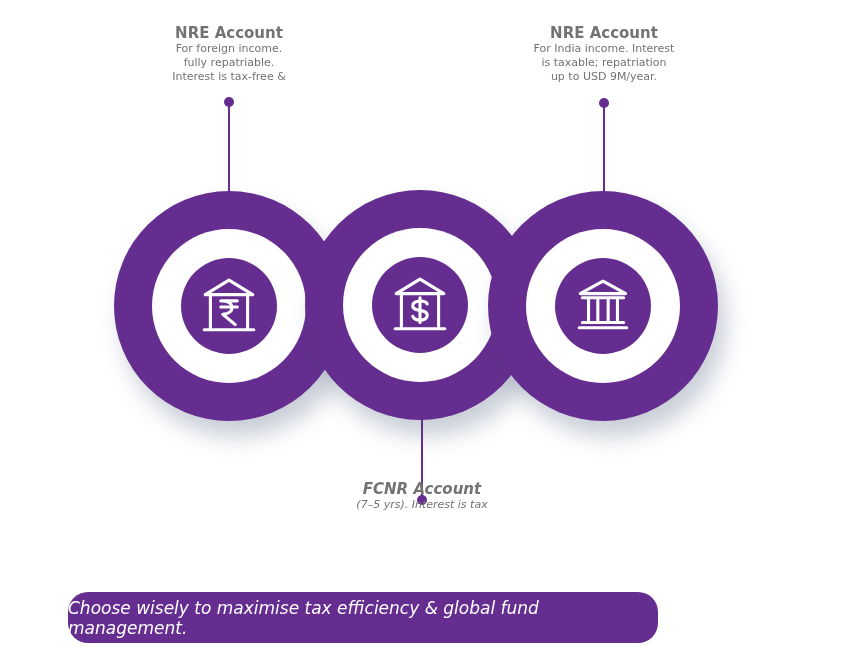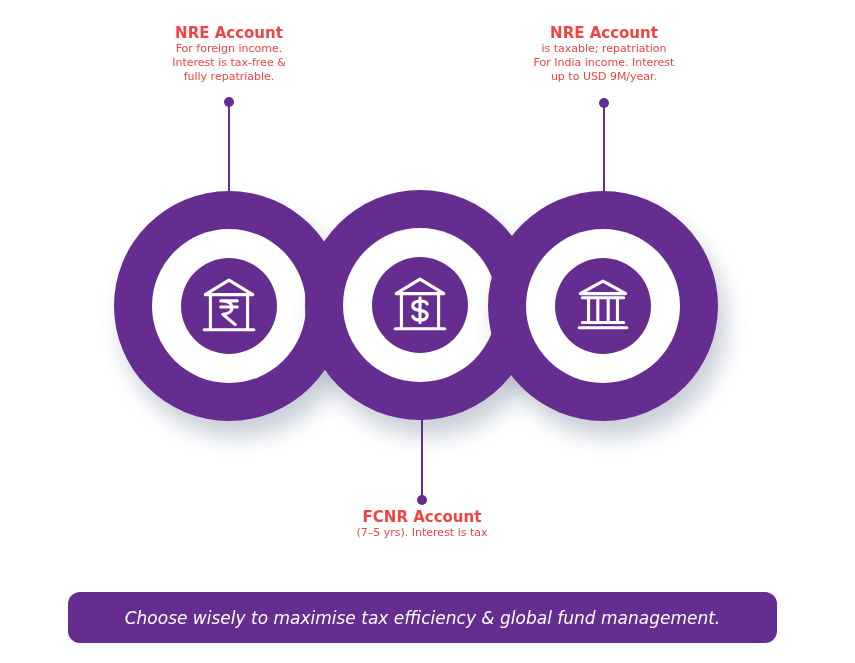--- a/index.html
+++ b/index.html
@@ -1,53 +1,53 @@
 <!DOCTYPE html>
 <html><head>
   <meta charset="utf-8">
   <style>
     html, body { margin: 0; padding: 0; background: #ffffff; }
     body { width: 855px; height: 663px; position: relative; overflow: hidden;
            font-family: "DejaVu Sans", sans-serif; }
-    .label { position: absolute; text-align: center; color: #ef4444; }
+    .label { position: absolute; text-align: center; color: #737373; }
     .label .title { font-weight: bold; font-size: 15px; line-height: 18px; }
     .label .desc { font-size: 11px; line-height: 14px; }
     .connector { position: absolute; width: 2px; background: #662d91; }
     .dot { position: absolute; width: 10px; height: 10px; border-radius: 50%; background: #662d91; }
     .circle { position: absolute; width: 230px; height: 230px; border-radius: 50%;
               background: #662d91; box-shadow: 8px 16px 22px rgba(60,80,110,0.28); }
     .ring { position: absolute; left: 38px; top: 38px; width: 154px; height: 154px;
             border-radius: 50%; background: #ffffff; }
     .core { position: absolute; left: 29px; top: 29px; width: 96px; height: 96px;
             border-radius: 50%; background: #662d91; display: flex; align-items: center; justify-content: center; }
     .core svg { width: 62px; height: 62px; }
-    .banner { position: absolute; left: 68px; top: 592px; width: 709px; height: 51px;
-              border-radius: 12px; background: #662d91; color: #ffffff;
+    .banner { position: absolute; left: 68px; top: 592px; width: 590px; height: 51px;
+              border-radius: 20px; background: #662d91; color: #ffffff;
               display: flex; align-items: center; justify-content: center;
               font-style: italic; font-size: 17px; }
   </style>
 </head>
 <body>
 
 <div class="label" style="left:129px; top:24px; width:200px;">
   <div class="title">NRE Account</div>
   <div class="desc">
     <div>For foreign income.</div>
+    <div>fully repatriable.</div>
     <div>Interest is tax-free &amp;</div>
-    <div>fully repatriable.</div>
   </div>
 </div>
 <div class="dot" style="left:224px; top:97px;"></div>
 <div class="connector" style="left:228px; top:102px; height:92px;"></div>
 
 <div class="label" style="left:494px; top:24px; width:220px;">
   <div class="title">NRE Account</div>
   <div class="desc">
+    <div>For India income. Interest</div>
     <div>is taxable; repatriation</div>
-    <div>For India income. Interest</div>
     <div>up to USD 9M/year.</div>
   </div>
 </div>
 <div class="dot" style="left:599px; top:98px;"></div>
 <div class="connector" style="left:603px; top:103px; height:92px;"></div>
 
 <div class="connector" style="left:421px; top:415px; height:85px;"></div>
 <div class="dot" style="left:417px; top:495px;"></div>
 
 <div class="circle" style="left:114px; top:191px; z-index:1;">
@@ -83,20 +83,20 @@
       <svg viewBox="0 0 60 60" fill="none" stroke="#fff" stroke-width="3" stroke-linejoin="round" stroke-linecap="round">
         <path d="M8 18 L30 6 L52 18 Z"></path>
         <path d="M10 22 H50"></path>
         <path d="M16 24 V44 M25 24 V44 M35 24 V44 M44 24 V44"></path>
         <path d="M10 46 H50 M7 51 H53"></path>
       </svg>
     </div>
   </div>
 </div>
 
-<div class="label" style="left:322px; top:508px; width:200px;">
+<div class="label" style="left:322px; top:480px; width:200px;font-style:italic;">
   <div class="title">FCNR Account</div>
   <div class="desc">
     <div>(7–5 yrs). Interest is tax</div>
   </div>
 </div>
 
 <div class="banner">Choose wisely to maximise tax efficiency &amp; global fund management.</div>
 
 </body></html>

